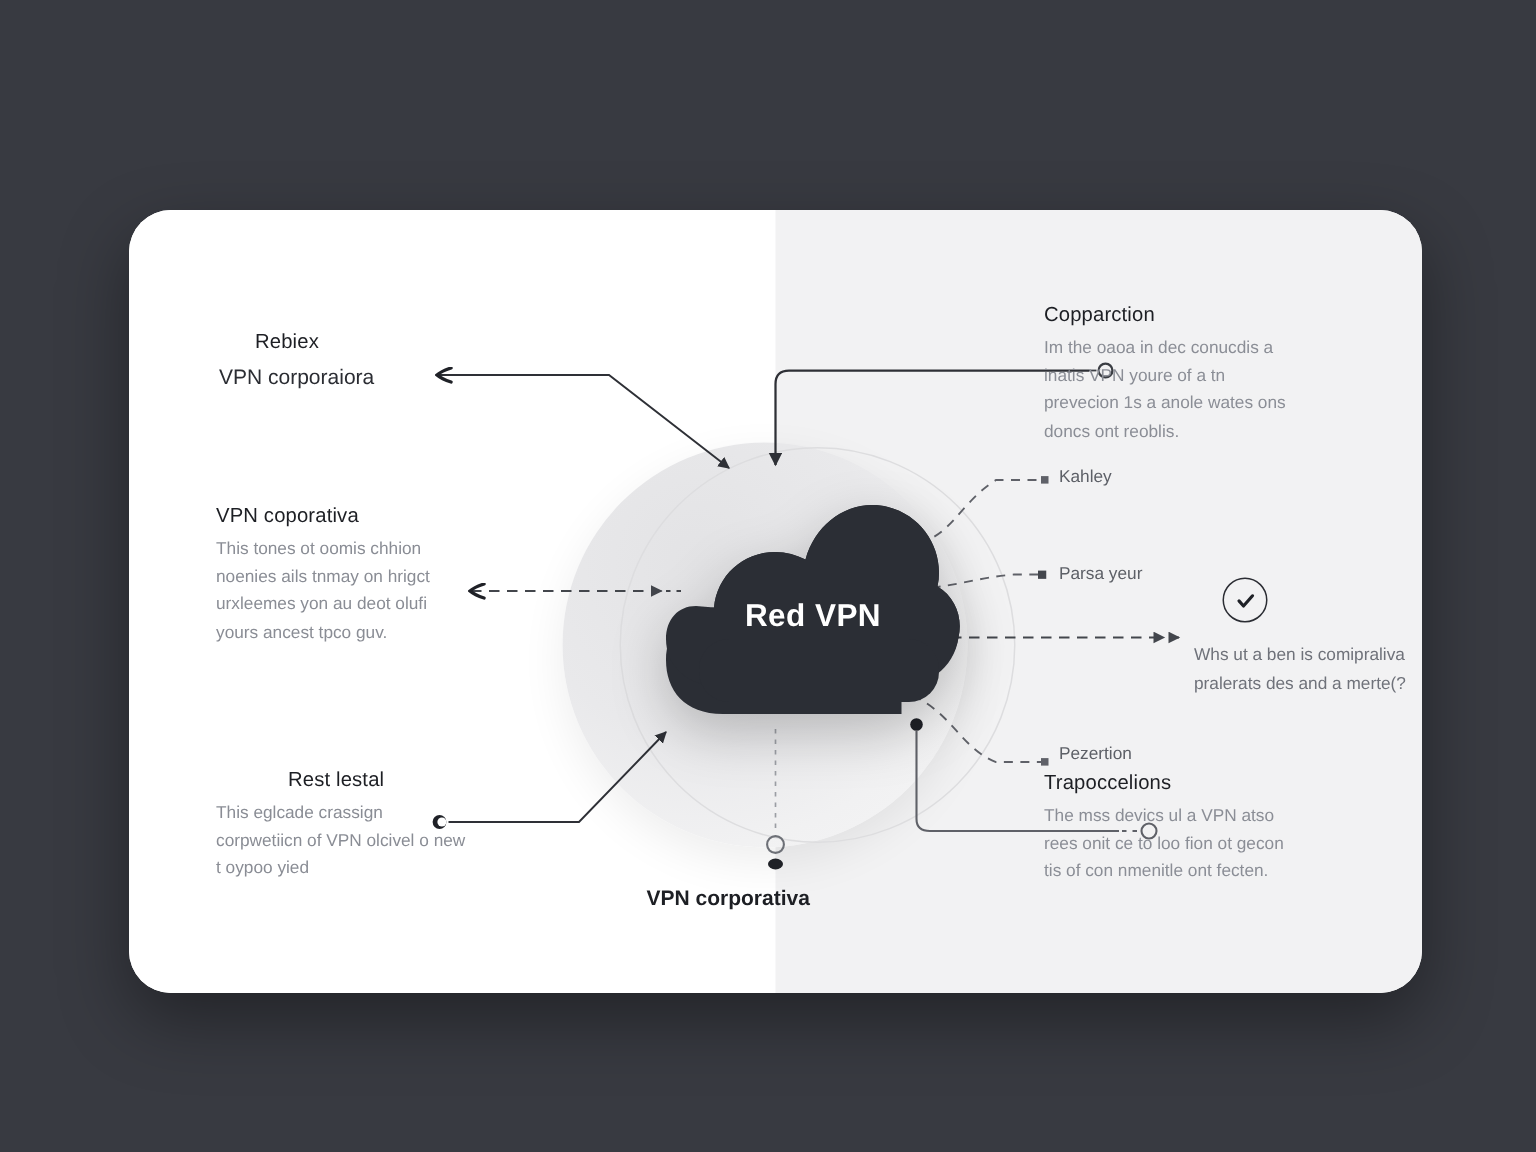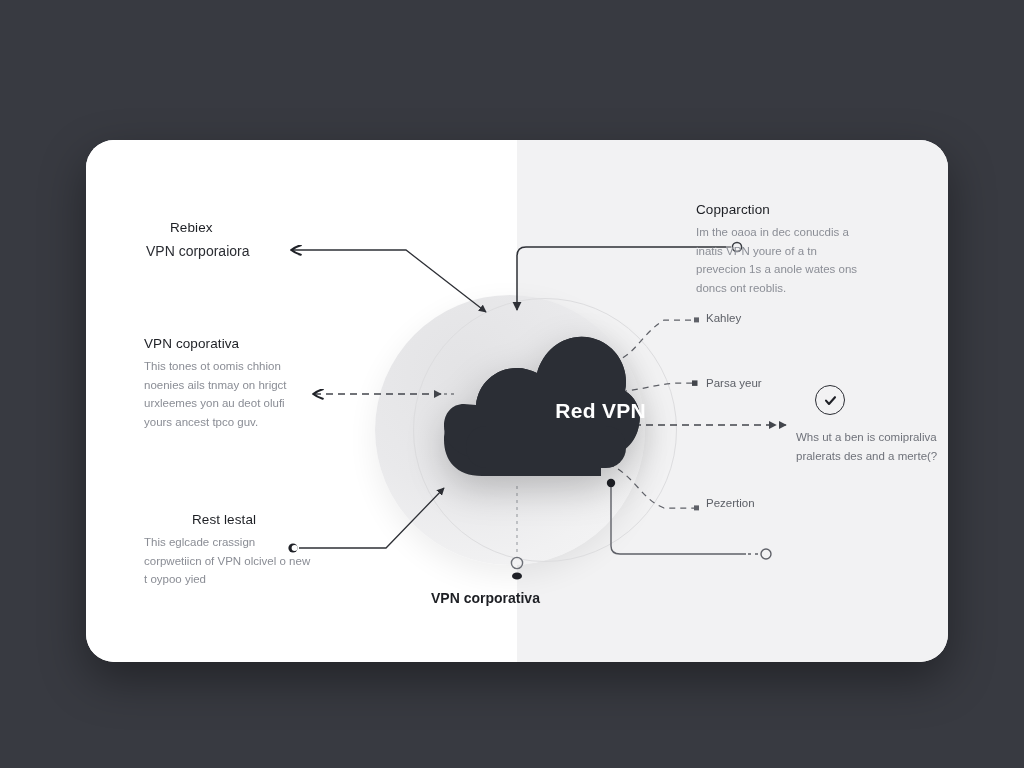--- a/index.html
+++ b/index.html
@@ -82,21 +82,21 @@
     width: 208px;
     height: 160px;
     filter: drop-shadow(0 12px 18px rgba(0,0,0,0.22));
   }
   #cloud-wrap svg { display:block; }
   #cloud-label {
     position: absolute;
     left: 0;
     top: 73px;
     width: 208px;
-    text-align: right;
+    text-align: center;
     color: #ffffff;
     font-size: 21px;
     font-weight: bold;
     letter-spacing: 0.3px;
     font-family: "Liberation Sans", sans-serif;
   }
 
   
   .blk { position: absolute; }
   .blk .h {
@@ -256,20 +256,24 @@
     <div class="blk" style="left:58px; top:196px;">
       <div class="h">VPN coporativa</div>
       <div class="body">This tones ot oomis chhion noenies ails tnmay on hrigct urxleemes yon au deot olufi yours ancest tpco guv.</div>
     </div>
 
     <div class="blk right" style="left:610px; top:62px;">
       <div class="h">Copparction</div>
       <div class="body">Im the oaoa in dec conucdis a inatis VPN youre of a tn prevecion 1s a anole wates ons doncs ont reoblis.</div>
     </div>
 
+    <div class="blk right" style="left:610px; top:374px;">
+      <div class="h">Trapoccelions</div>
+      <div class="body">The mss devics ul a VPN atso rees onit ce to loo fion ot gecon tis of con nmenitle ont fecten.</div>
+    </div>
 
     <div class="minilabel" style="left:620px; top:172px;">Kahley</div>
     <div class="minilabel" style="left:620px; top:237px;">Parsa yeur</div>
     <div class="minilabel" style="left:620px; top:357px;">Pezertion</div>
 
     <div id="check-badge">
       <svg width="15" height="15" viewBox="0 0 15 15" xmlns="http://www.w3.org/2000/svg">
         <path d="M3,7.6 L6,11 L12,4.2" fill="none" stroke="#1f2127" stroke-width="2.1" stroke-linecap="round" stroke-linejoin="round"></path>
       </svg>
     </div>

